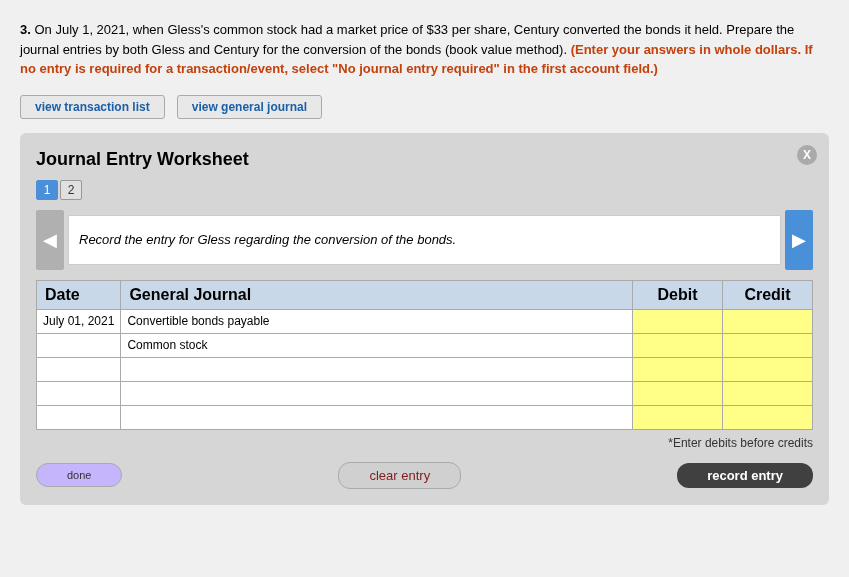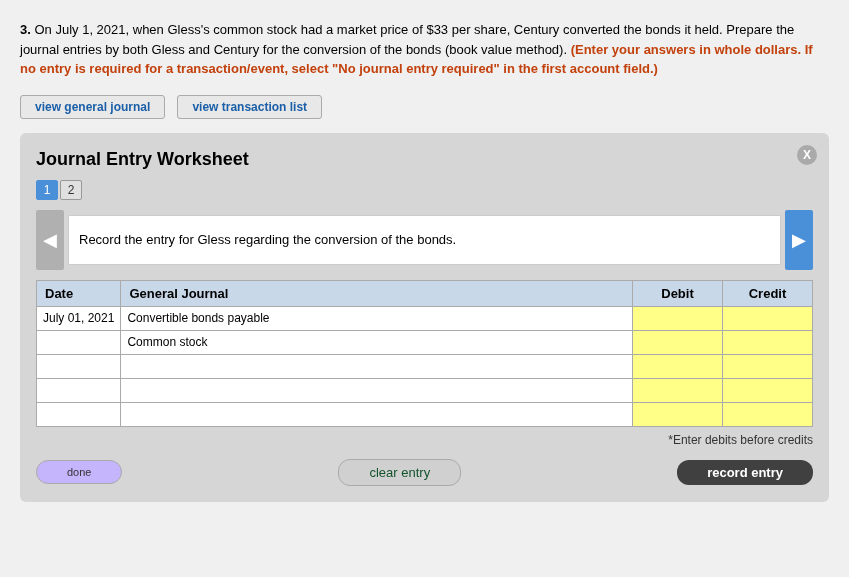--- a/index.html
+++ b/index.html
@@ -130,36 +130,37 @@
     .description-box {
       flex: 1;
       background: #fff;
       border: 1px solid #ccc;
       padding: 8px 10px;
       font-size: 13px;
       min-height: 50px;
       margin: 0 4px;
       display: flex;
       align-items: center;
+      font-style: italic;
     }
 
     .journal-table {
       width: 100%;
       border-collapse: collapse;
       margin-bottom: 6px;
       background: #fff;
     }
 
     .journal-table th {
       background: #c8d8e8;
       border: 1px solid #aaa;
       padding: 5px 8px;
       text-align: left;
       font-weight: bold;
-      font-size: 13px;
+      font-size: 16px;
     }
 
     .journal-table th.center {
       text-align: center;
     }
 
     .journal-table td {
       border: 1px solid #aaa;
       padding: 3px 6px;
       font-size: 12px;
@@ -204,21 +205,21 @@
       color: #333;
     }
 
     .clear-entry-btn {
       background: #d0d0d0;
       border: 1px solid #aaa;
       border-radius: 12px;
       padding: 5px 30px;
       font-size: 13px;
       cursor: pointer;
-      color: #14532d;
+      color: #7f1d1d;
     }
 
     .record-entry-btn {
       background: #404040;
       border: none;
       border-radius: 12px;
       padding: 5px 30px;
       font-size: 13px;
       cursor: pointer;
       color: #fff;
@@ -228,22 +229,22 @@
 </head>
 <body>
 
 <div class="question-text">
   <span class="question-number">3.</span>
   <span>On July 1, 2021, when Gless's common stock had a market price of $33 per share, Century converted the bonds it held. Prepare the journal entries by both Gless and Century for the conversion of the bonds (book value method).</span>
   <span class="red-bold">(Enter your answers in whole dollars. If no entry is required for a transaction/event, select "No journal entry required" in the first account field.)</span>
 </div>
 
 <div class="button-row">
+  <button class="outline-btn">view transaction list</button>
   <button class="outline-btn">view general journal</button>
-  <button class="outline-btn">view transaction list</button>
 </div>
 
 <div class="worksheet-container">
   <div class="worksheet-title">Journal Entry Worksheet</div>
   <button class="close-btn">X</button>
 
   <div class="tab-row">
     <div class="tab active">1</div>
     <div class="tab">2</div>
   </div>

